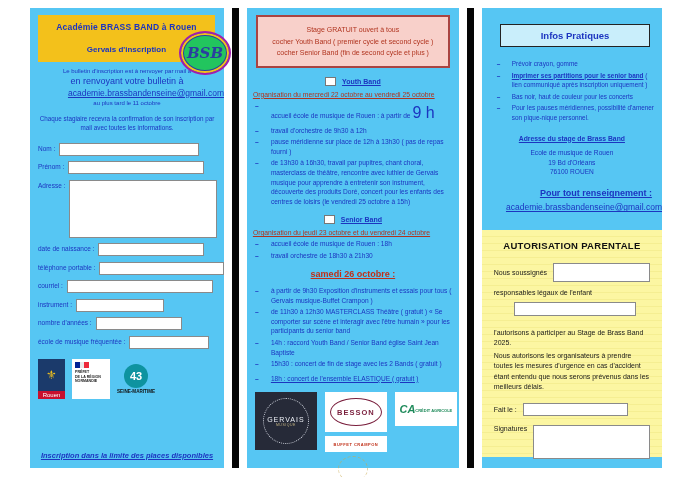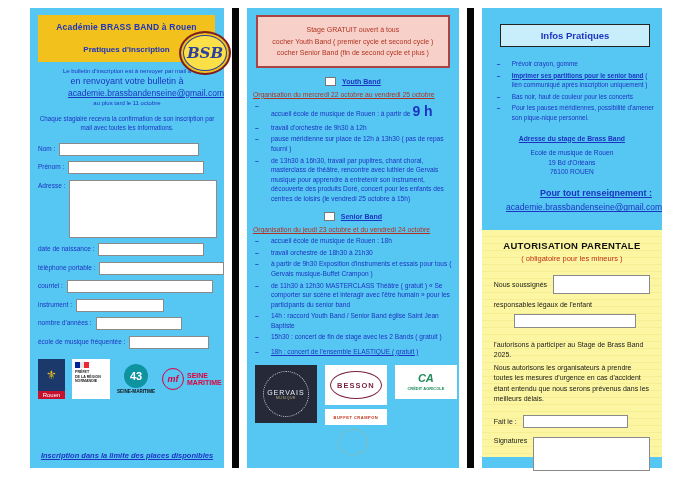--- a/index.html
+++ b/index.html
@@ -10,21 +10,21 @@
   .col-left { width:194px; }
   .col-mid { width:212px; }
   .col-right { width:210px; }
   .sep { width:8px; height:460px; background:#050505; }
 
   
   .yellow-head { position:relative; margin:7px 9px 0 8px; background:#f3c11b; padding:7px 4px 8px 4px; text-align:center; color:#1c35c0; }
   .yh-l1 { font-size:8.5px; font-weight:bold; letter-spacing:.2px; }
   .yh-l2 { font-size:8.5px; font-weight:bold; margin-top:3px; }
   .yh-sub { font-size:8px; font-weight:bold; margin-top:13px; }
-  .bsb-logo { position:absolute; right:-16px; top:16px; width:52px; height:44px; background:#fde047; border:2px solid #7f1d1d; border-radius:50%; box-shadow:inset 0 0 0 2px #f3c11b, inset 0 0 0 3px #2a3f9f; display:flex; align-items:center; justify-content:center; z-index:5; font-family:"DejaVu Serif", serif; font-style:italic; font-weight:bold; font-size:15px; color:#2a3f9f; }
+  .bsb-logo { position:absolute; right:-16px; top:16px; width:52px; height:44px; background:#22c55e; border:2px solid #a21caf; border-radius:50%; box-shadow:inset 0 0 0 2px #f3c11b, inset 0 0 0 3px #2a3f9f; display:flex; align-items:center; justify-content:center; z-index:5; font-family:"DejaVu Serif", serif; font-style:italic; font-weight:bold; font-size:15px; color:#2a3f9f; }
   .lt { color:#1c35c0; text-align:center; }
   .intro-small { font-size:6px; margin-top:6px; }
   .intro-big { font-size:9px; margin-top:2px; }
   .email-link { display:block; font-size:8.5px; color:#1c35c0; text-decoration:underline; margin-top:2px; text-align:right; }
   .deadline { font-size:6px; margin-top:2px; }
   .note { font-size:6.3px; margin-top:8px; line-height:1.5; padding:0 4px; }
   .form { margin:10px 0 0 8px; }
   .frow { display:flex; align-items:flex-start; margin-bottom:5.5px; }
   .flabel { font-size:6.5px; color:#1c35c0; white-space:nowrap; margin-right:4px; padding-top:2px; }
   .ibox { background:#fff; border:1px solid #8a8a8a; height:13px; }
@@ -49,31 +49,31 @@
 
   
   .pink-box { margin:7px 9px 0 9px; background:#f8d0ca; border:2px solid #a94442; color:#b0341f; text-align:center; font-size:7px; line-height:1.65; padding:7px 2px; }
   .band-head { display:flex; align-items:center; justify-content:center; gap:6px; margin-top:9px; }
   .checkbox { width:11px; height:9px; background:#fff; border:1px solid #777; }
   .band-title { font-size:7px; font-weight:bold; color:#1c35c0; text-decoration:underline; }
   .org { font-size:6.8px; color:#b0341f; text-decoration:underline; margin:5px 4px 3px 6px; }
   .blist { margin:0 6px 0 6px; }
   .bi { position:relative; padding-left:18px; font-size:6.6px; color:#1c35c0; line-height:1.45; margin-bottom:2px; }
   .bi::before { content:"–"; position:absolute; left:2px; top:0; font-weight:bold; }
-  .bi .big { font-size:14px; font-weight:bold;margin-top:36px; }
+  .bi .big { font-size:16px; font-weight:normal;margin-top:36px; }
   .sat-title { text-align:center; font-size:9px; font-weight:bold; color:#c03018; text-decoration:underline; margin:9px 0 7px 0; }
   .bi.u { text-decoration:underline; margin-top:5px; }
   .mid-logos { display:grid; grid-template-columns:64px 64px 64px; column-gap:6px; row-gap:4px; margin:9px 0 0 8px; }
   .lg-gervais { width:62px; height:58px; background:#262a38; display:flex; align-items:center; justify-content:center; grid-row:span 2; }
   .gerv-ring { width:46px; height:46px; border:1px dotted #cfd3dd; border-radius:50%; display:flex; flex-direction:column; align-items:center; justify-content:center; color:#eceff5; }
   .gerv-ring .g1 { font-size:7px; letter-spacing:1px; }
   .gerv-ring .g2 { font-size:3.5px; letter-spacing:.5px; color:#c2b280; }
   .lg-besson { width:62px; height:40px; background:#fff; display:flex; align-items:center; justify-content:center; }
   .besson-oval { width:52px; height:28px; border:1.5px solid #7a1f3d; border-radius:50%; display:flex; align-items:center; justify-content:center; color:#7a1f3d; font-size:7.5px; font-weight:bold; letter-spacing:1px; }
-  .lg-ca { width:62px; height:34px; background:#fff; display:flex; flex-direction:column; align-items:center; justify-content:center; }
+  .lg-ca { width:62px; height:34px; background:#fff; display:flex; flex-direction:row; align-items:center; justify-content:center; }
   .ca-mark { color:#1e8a5a; font-weight:bold; font-size:11px; font-style:italic; line-height:1; }
   .ca-lbl { color:#1e8a5a; font-size:4px; font-weight:bold; margin-top:2px; }
   .lg-buffet { width:62px; height:16px; background:#fff; display:flex; align-items:center; justify-content:center; color:#c03018; font-size:4px; font-weight:bold; letter-spacing:.5px; }
   .gold-circle { width:30px; height:26px; border:1px dashed #c9a94e; border-radius:50%; opacity:.55; margin:4px auto 0 auto; }
 
   
   .infos-box { width:150px; margin:16px 12px 0 auto; background:#c9eefb; border:1px solid #222; text-align:center; color:#1c35c0; font-size:9.5px; font-weight:bold; padding:5px 18px; }
   .rlist { margin:12px 6px 0 14px; }
   .ri { position:relative; padding-left:16px; font-size:6.4px; color:#1c35c0; line-height:1.5; margin-bottom:2px; }
   .ri::before { content:"–"; position:absolute; left:1px; top:0; font-weight:bold; }
@@ -98,21 +98,21 @@
   .row-sign { align-items:flex-start; }
 </style>
 </head>
 <body>
 
 <div class="page">
 
   <div class="col col-left">
     <div class="yellow-head">
       <div class="yh-l1">Académie BRASS BAND à Rouen</div>
-      <div class="yh-sub">Pratiques d'inscription</div>
+      <div class="yh-sub">Gervais d'inscription</div>
       <div class="bsb-logo">BSB</div>
     </div>
     <div class="lt intro-small">Le bulletin d'inscription est à renvoyer par mail à</div>
     <div class="lt intro-big">en renvoyant votre bulletin à</div>
     <a href="#" class="email-link">academie.brassbandenseine@gmail.com</a>
     <div class="lt deadline">au plus tard le 11 octobre</div>
     <div class="lt note">Chaque stagiaire recevra la confirmation de son inscription par mail avec toutes les informations.</div>
 
     <div class="form">
       <div class="frow">
@@ -165,27 +165,20 @@
             <i class="r"></i>
           </div>
         <div>PRÉFET</div>
         <div>DE LA RÉGION</div>
         <div>NORMANDIE</div>
       </div>
       <div class="lg-76">
         <div class="circ76">43</div>
         <div class="lbl76">SEINE-MARITIME</div>
       </div>
-      <div class="lg-mf">
-        <div class="mfc">mf</div>
-        <div class="mft">
-          <div>SEINE</div>
-          <div>MARITIME</div>
-        </div>
-      </div>
     </div>
 
     <div class="left-footer">Inscription dans la limite des places disponibles</div>
   </div>
 
   <div class="sep"></div>
 
   <div class="col col-mid">
     <div class="pink-box">
       <div>Stage GRATUIT ouvert à tous</div>
@@ -208,20 +201,21 @@
     <div class="band-head">
       <span class="checkbox"></span>
       <span class="band-title">Senior Band</span>
     </div>
     <div class="org">Organisation du jeudi 23 octobre et du vendredi 24 octobre</div>
     <div class="blist">
       <div class="bi">accueil école de musique de Rouen : 18h</div>
       <div class="bi">travail orchestre de 18h30 à 21h30</div>
     </div>
 
+    <div class="sat-title">samedi 26 octobre :</div>
     <div class="blist">
       <div class="bi">à partir de 9h30 Exposition d'instruments et essais pour tous ( Gervais musique-Buffet Crampon )</div>
       <div class="bi">de 11h30 à 12h30 MASTERCLASS Théâtre ( gratuit ) « Se comporter sur scène et interagir avec l'être humain » pour les participants du senior band</div>
       <div class="bi">14h : raccord Youth Band / Senior Band église Saint Jean Baptiste</div>
       <div class="bi">15h30 : concert de fin de stage avec les 2 Bands ( gratuit )</div>
       <div class="bi u">18h : concert de l'ensemble ELASTIQUE ( gratuit )</div>
     </div>
 
     <div class="mid-logos">
       <div class="lg-gervais">
@@ -258,21 +252,20 @@
       <div class="addr-line">Ecole de musique de Rouen</div>
       <div class="addr-line">19 Bd d'Orléans</div>
       <div class="addr-line">76100 ROUEN</div>
     </div>
 
     <div class="contact-title">Pour tout renseignement :</div>
     <a href="#" class="email-link contact-email">academie.brassbandenseine@gmail.com</a>
 
     <div class="auth">
       <div class="auth-title">AUTORISATION PARENTALE</div>
-      <div class="auth-sub">( obligatoire pour les mineurs )</div>
       <div class="auth-row">
         <span class="auth-label">Nous soussignés</span>
         <div class="auth-box b-sous"></div>
       </div>
       <div class="auth-para mt6">responsables légaux de l'enfant</div>
       <div class="auth-box b-resp"></div>
       <div class="auth-para" style="margin-top:12px">l'autorisons à participer au Stage de Brass Band 2025.</div>
       <div class="auth-para" style="margin-top:2px">Nous autorisons les organisateurs à prendre toutes les mesures d'urgence en cas d'accident étant entendu que nous serons prévenus dans les meilleurs délais.</div>
       <div class="auth-row" style="margin-top:10px">
         <span class="auth-label">Fait le :</span>

